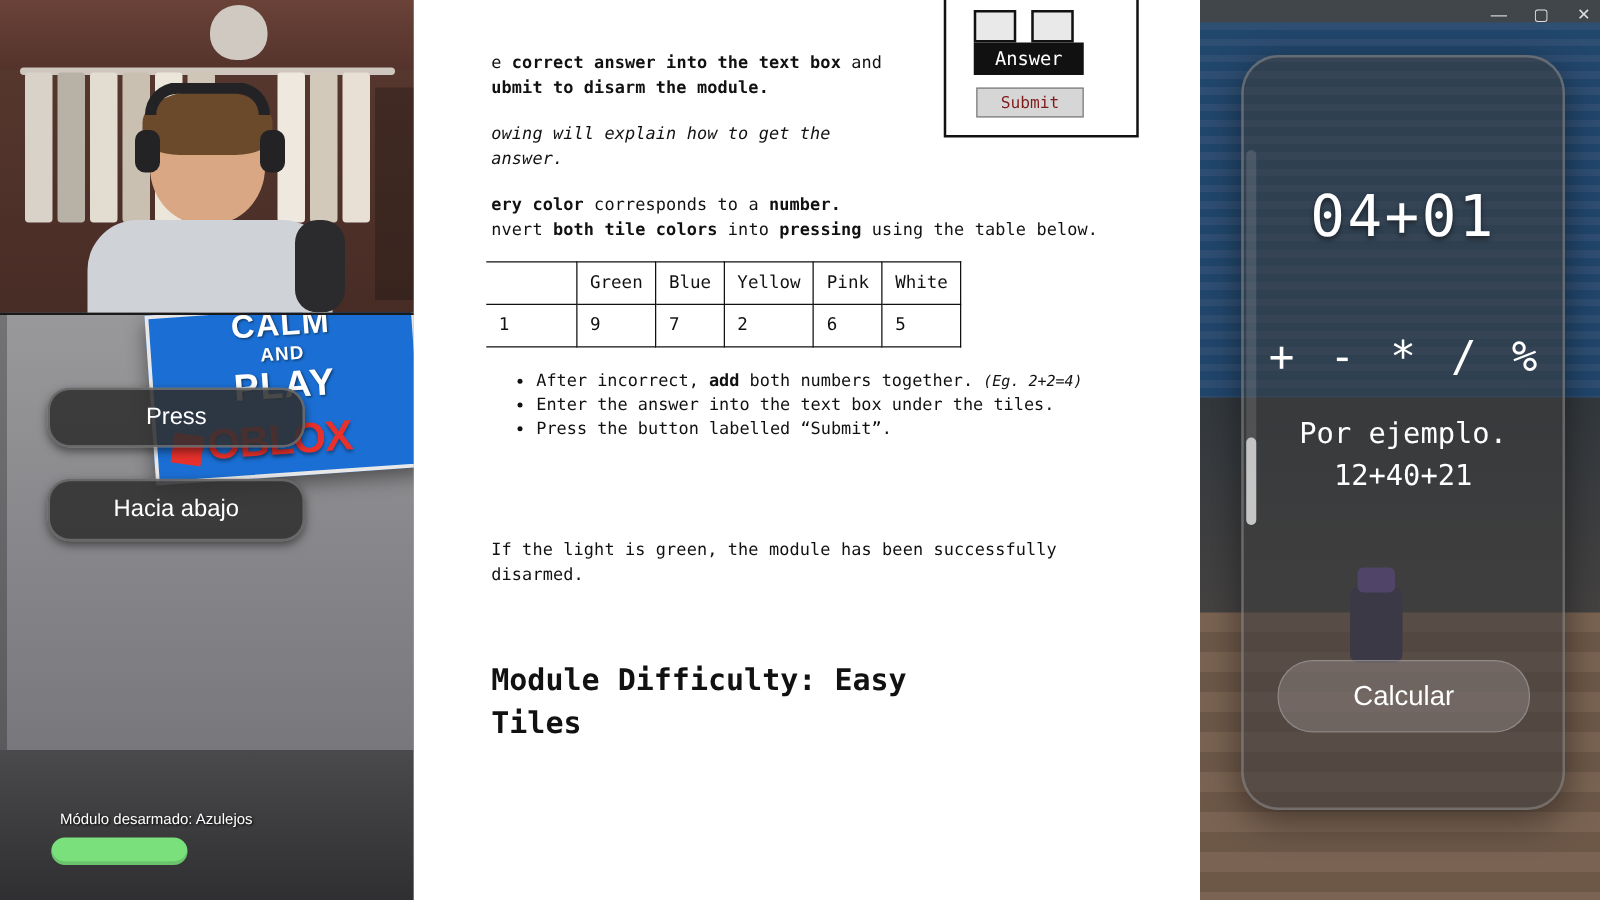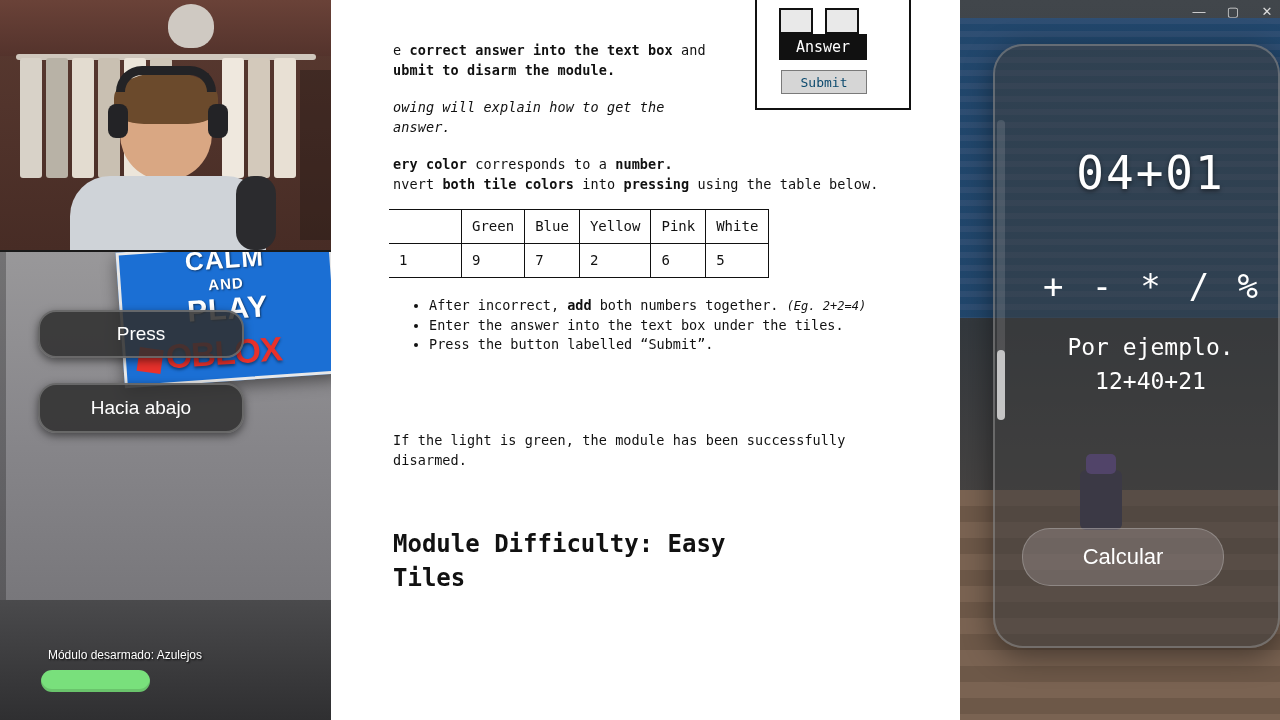--- a/index.html
+++ b/index.html
@@ -246,21 +246,21 @@
     display: flex; align-items: center; justify-content: center;
   }
   #submit-btn {
     position: absolute; left: 24px; top: 116px;
     width: 84px; height: 22px;
     background: #d6d6d6;
     border: 1px solid #7a7a7a;
     font-family: "DejaVu Sans Mono", monospace;
     font-size: 13px;
     display: flex; align-items: center; justify-content: center;
-    color: #0c4a6e;
+    color: #7f1d1d;
   }
 
   
   #right-panel {
     position: absolute; left: 960px; top: 0;
     width: 320px; height: 720px;
     background: linear-gradient(180deg,#41464b 0%, #33383d 45%, #5d5148 100%);
     overflow: hidden;
   }
   #rp-blinds {
@@ -292,21 +292,20 @@
   #calc-card {
     position: absolute; left: 33px; top: 44px;
     width: 255px; height: 600px;
     background: rgba(60,60,60,.55);
     border: 2px solid rgba(150,150,150,.5);
     border-radius: 30px;
     box-shadow: 0 8px 30px rgba(0,0,0,.45);
     color: #fff;
     font-family: "DejaVu Sans Mono", monospace;
     text-align: center;
-    padding-left: 28px;
   }
   #calc-display {
     margin-top: 100px;
     font-size: 46px;
     letter-spacing: 2px;
     text-shadow: 0 2px 4px rgba(0,0,0,.5);
   }
   #calc-ops {
     margin-top: 66px;
     font-size: 34px;

